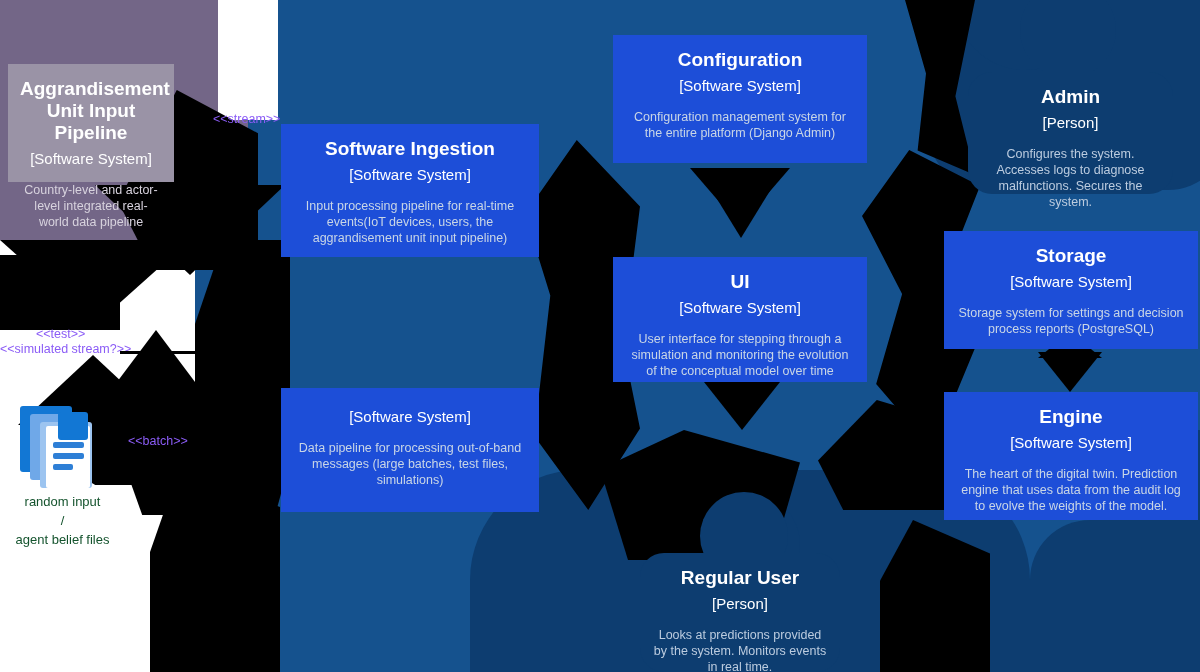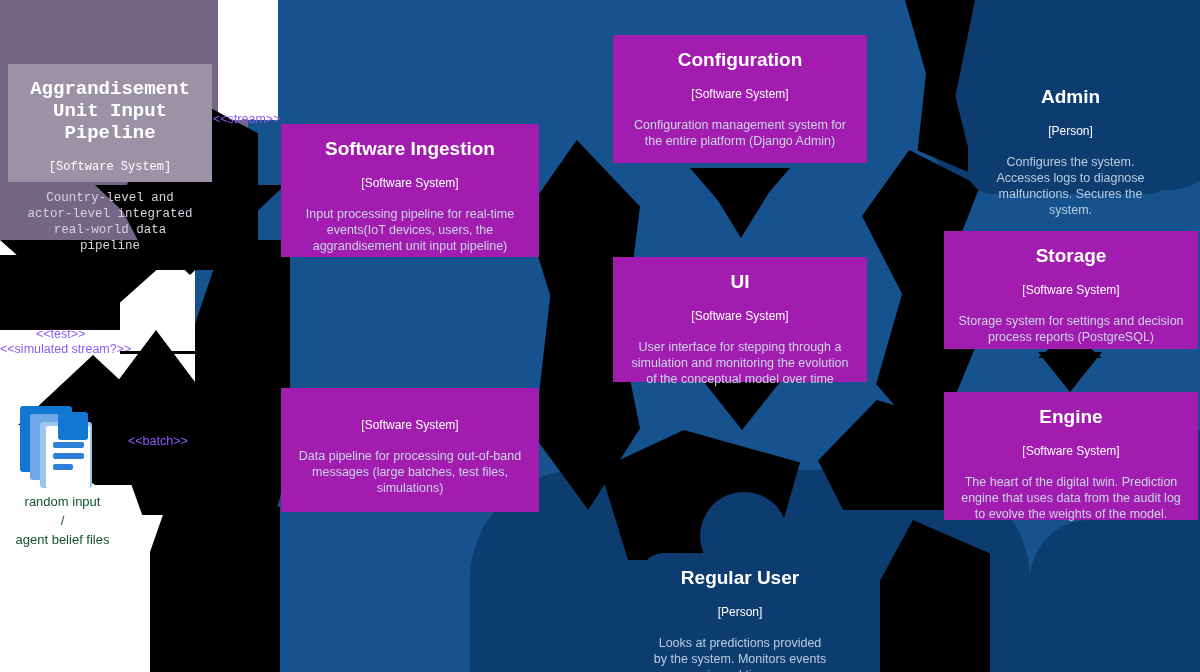--- a/index.html
+++ b/index.html
@@ -21,24 +21,24 @@
   #mass-user{left:470px;top:470px;width:560px;height:260px;border-radius:110px 110px 0 0;}
 
   
   .blk{position:absolute;background:#000000;}
   .tri{position:absolute;width:0;height:0;}
 
   
   .node{position:absolute;box-sizing:border-box;color:#ffffff;text-align:center;
         padding:14px 12px 12px;}
   .node .ttl{font-size:19px;font-weight:bold;line-height:22px;}
-  .node .typ{font-size:12px;line-height:18px;margin-top:14px;}
+  .node .typ{font-size:15px;line-height:18px;margin-top:6px;}
   .node .dsc{font-size:12.5px;line-height:16px;margin-top:14px;color:#C9D6E6;}
 
-  .sys{background:#a21caf;}
+  .sys{background:#1d4ed8;}
   .sys-ext{background:#9A93A6;}
   .sys-ext .dsc{color:#D8D3DE;}
   .person{background:#0D3D70;border-radius:24px;}
   .person .dsc{color:#BCCCDF;}
   .person-head{position:absolute;border-radius:50%;background:#0D3D70;}
 
   
   .elabel{position:absolute;font-size:12.5px;color:#8b5cf6;white-space:nowrap;
           font-family:"Liberation Sans",sans-serif;}
 
@@ -89,21 +89,21 @@
 
   <div class="blk" style="left:862px;top:150px;width:118px;height:300px;clip-path:polygon(40% 0,100% 12%,72% 40%,100% 62%,60% 100%,12% 78%,34% 48%,0 22%);"></div>
   <div class="blk" style="left:818px;top:400px;width:140px;height:110px;clip-path:polygon(0 55%,42% 0,100% 22%,92% 100%,18% 100%);"></div>
   <div class="tri" style="left:1038px;top:352px;border-left:32px solid transparent;border-right:32px solid transparent;border-top:40px solid #000;"></div>
   <div class="blk" style="left:1038px;top:332px;width:64px;height:26px;clip-path:polygon(0 100%,50% 0,100% 100%);"></div>
   <div class="blk" style="left:880px;top:520px;width:110px;height:152px;clip-path:polygon(30% 0,100% 22%,100% 100%,0 100%,0 40%);"></div>
   <div class="blk" style="left:905px;top:0px;width:70px;height:175px;clip-path:polygon(0 0,100% 0,72% 55%,100% 100%,18% 86%,30% 42%);"></div>
 
   <div class="blk" style="left:190px;top:600px;width:60px;height:72px;"></div>
 
-  <div class="node sys-ext" style="left:8px;top:64px;width:204px;height:118px;font-family:Liberation Mono, monospace;">
+  <div class="node sys-ext" style="left:8px;top:64px;width:166px;height:118px;">
     <div class="ttl">Aggrandisement Unit Input Pipeline</div>
     <div class="typ">[Software System]</div>
     <div class="dsc">Country-level and actor-level integrated real-world data pipeline</div>
   </div>
 
   <div class="node sys" style="left:281px;top:124px;width:258px;height:133px;">
     <div class="ttl">Software Ingestion</div>
     <div class="typ">[Software System]</div>
     <div class="dsc">Input processing pipeline for real-time events(IoT devices, users, the aggrandisement unit input pipeline)</div>
   </div>

